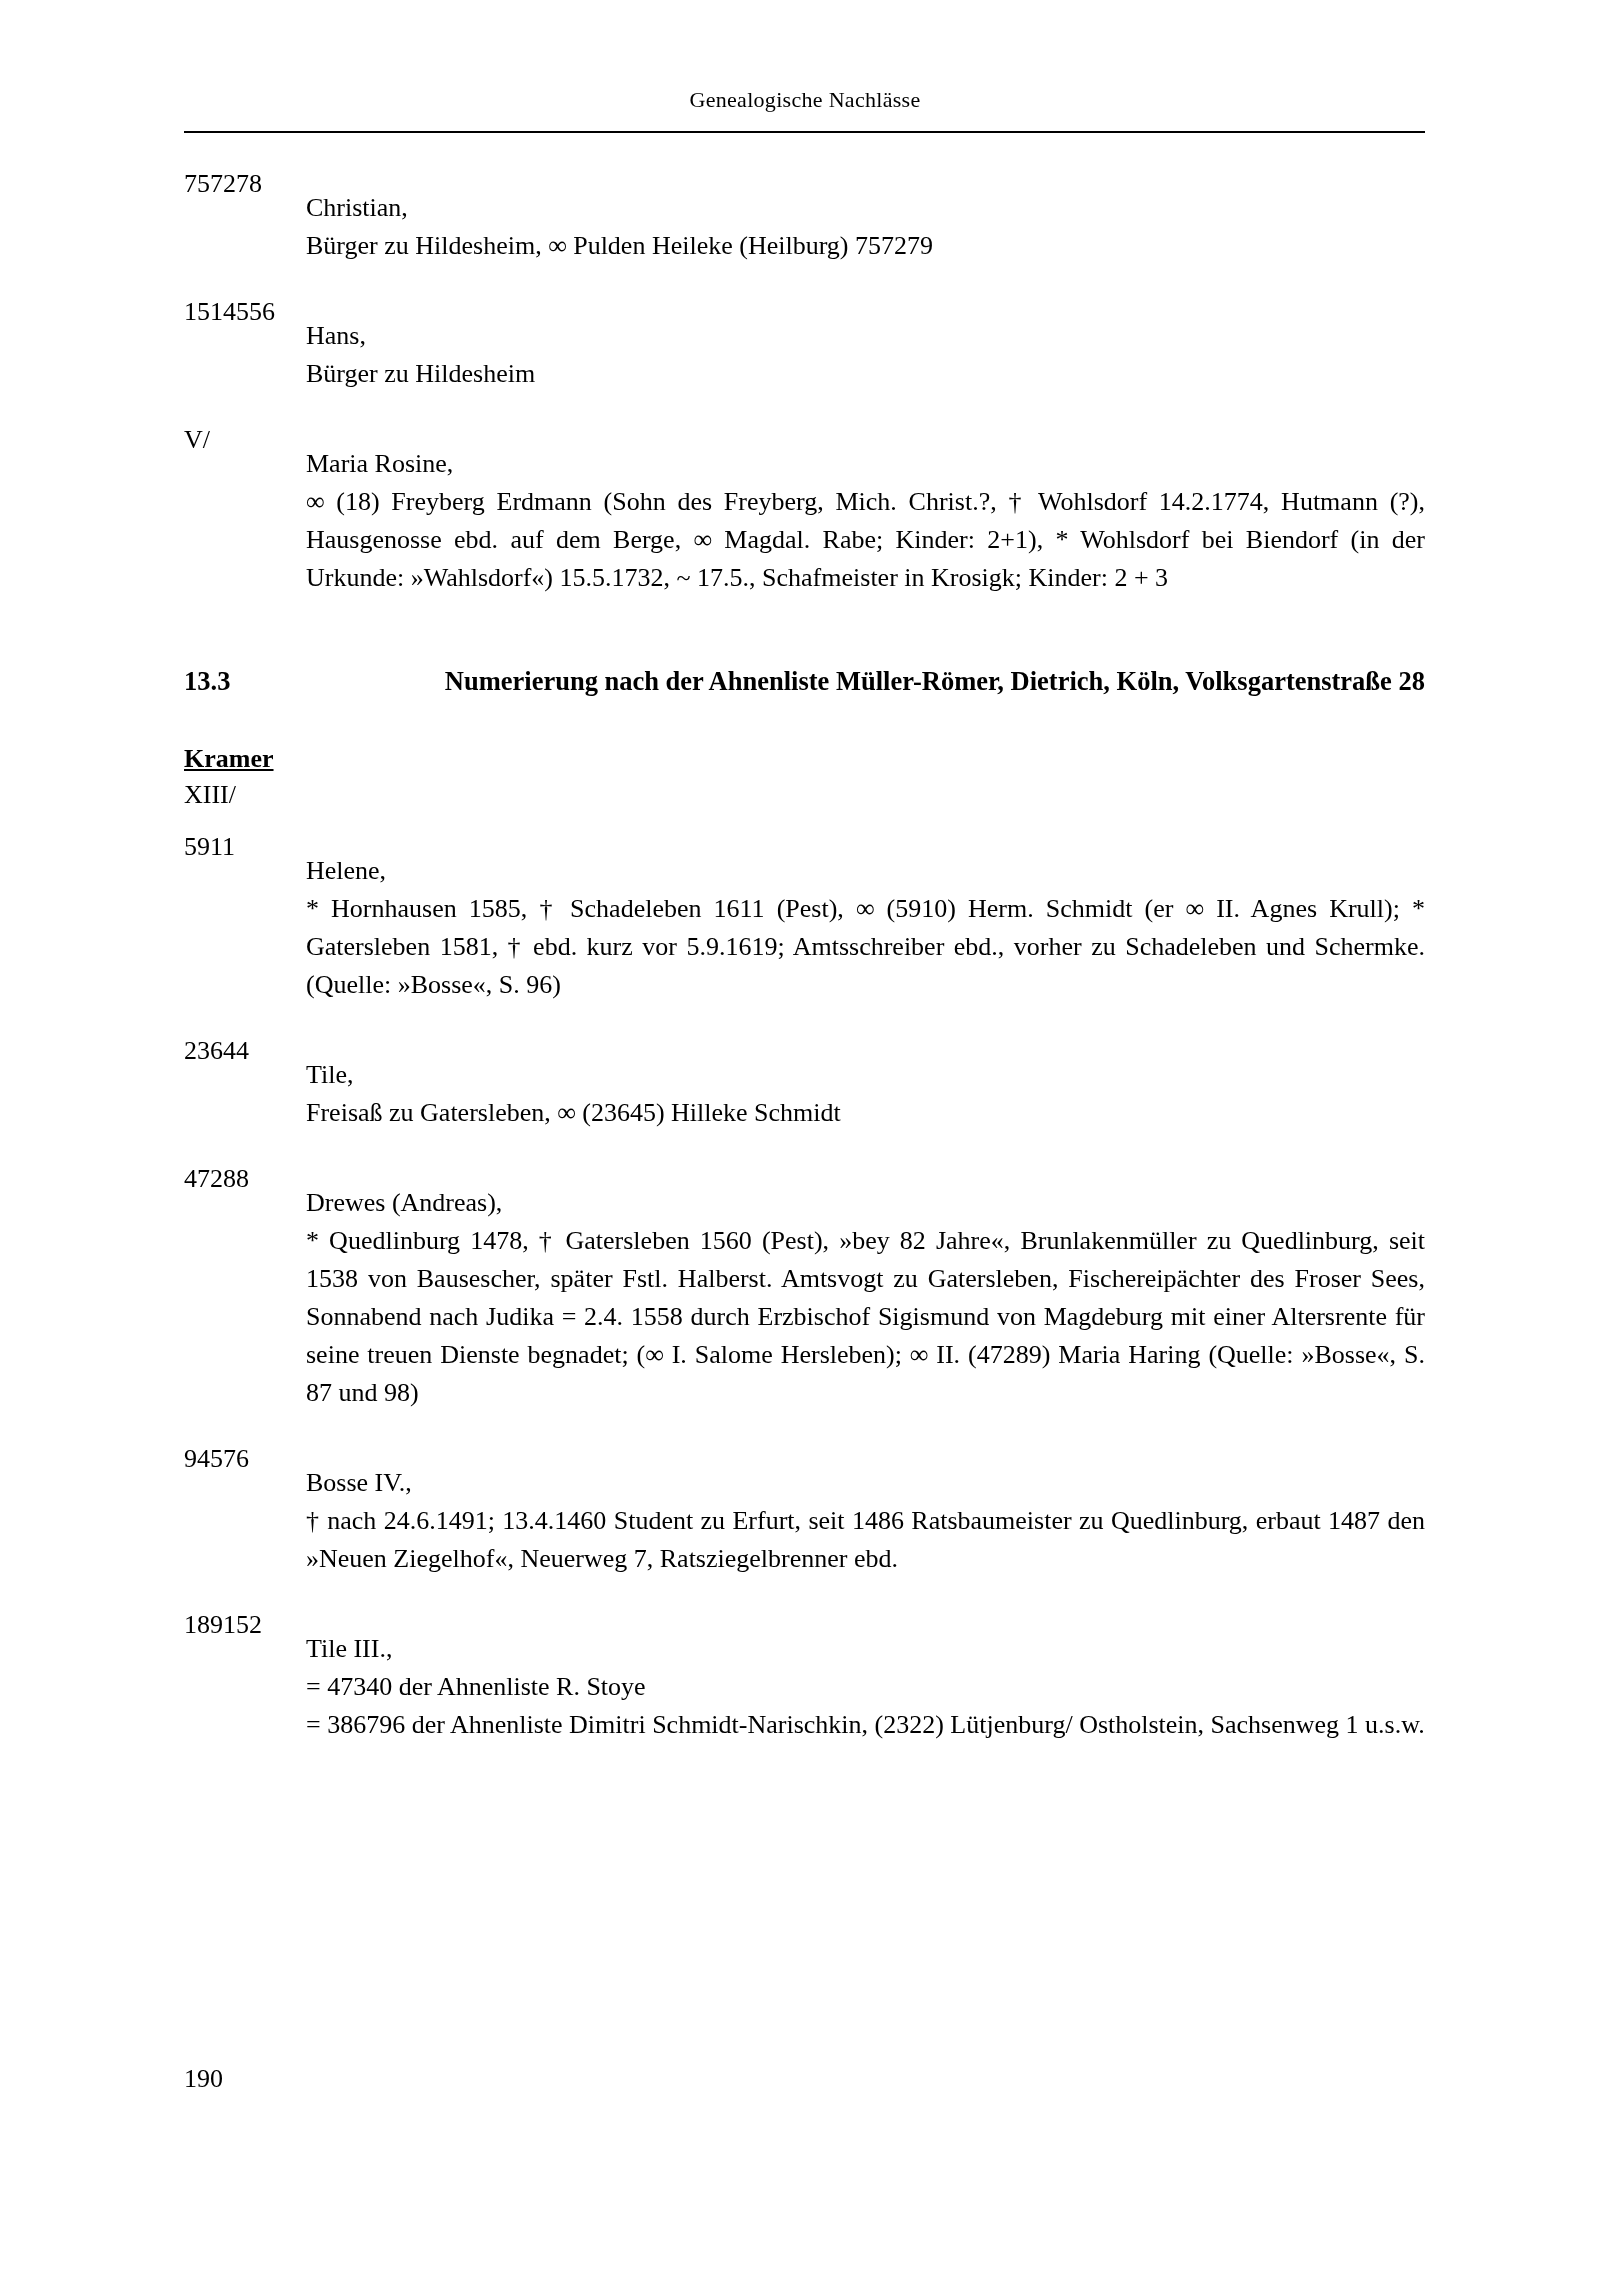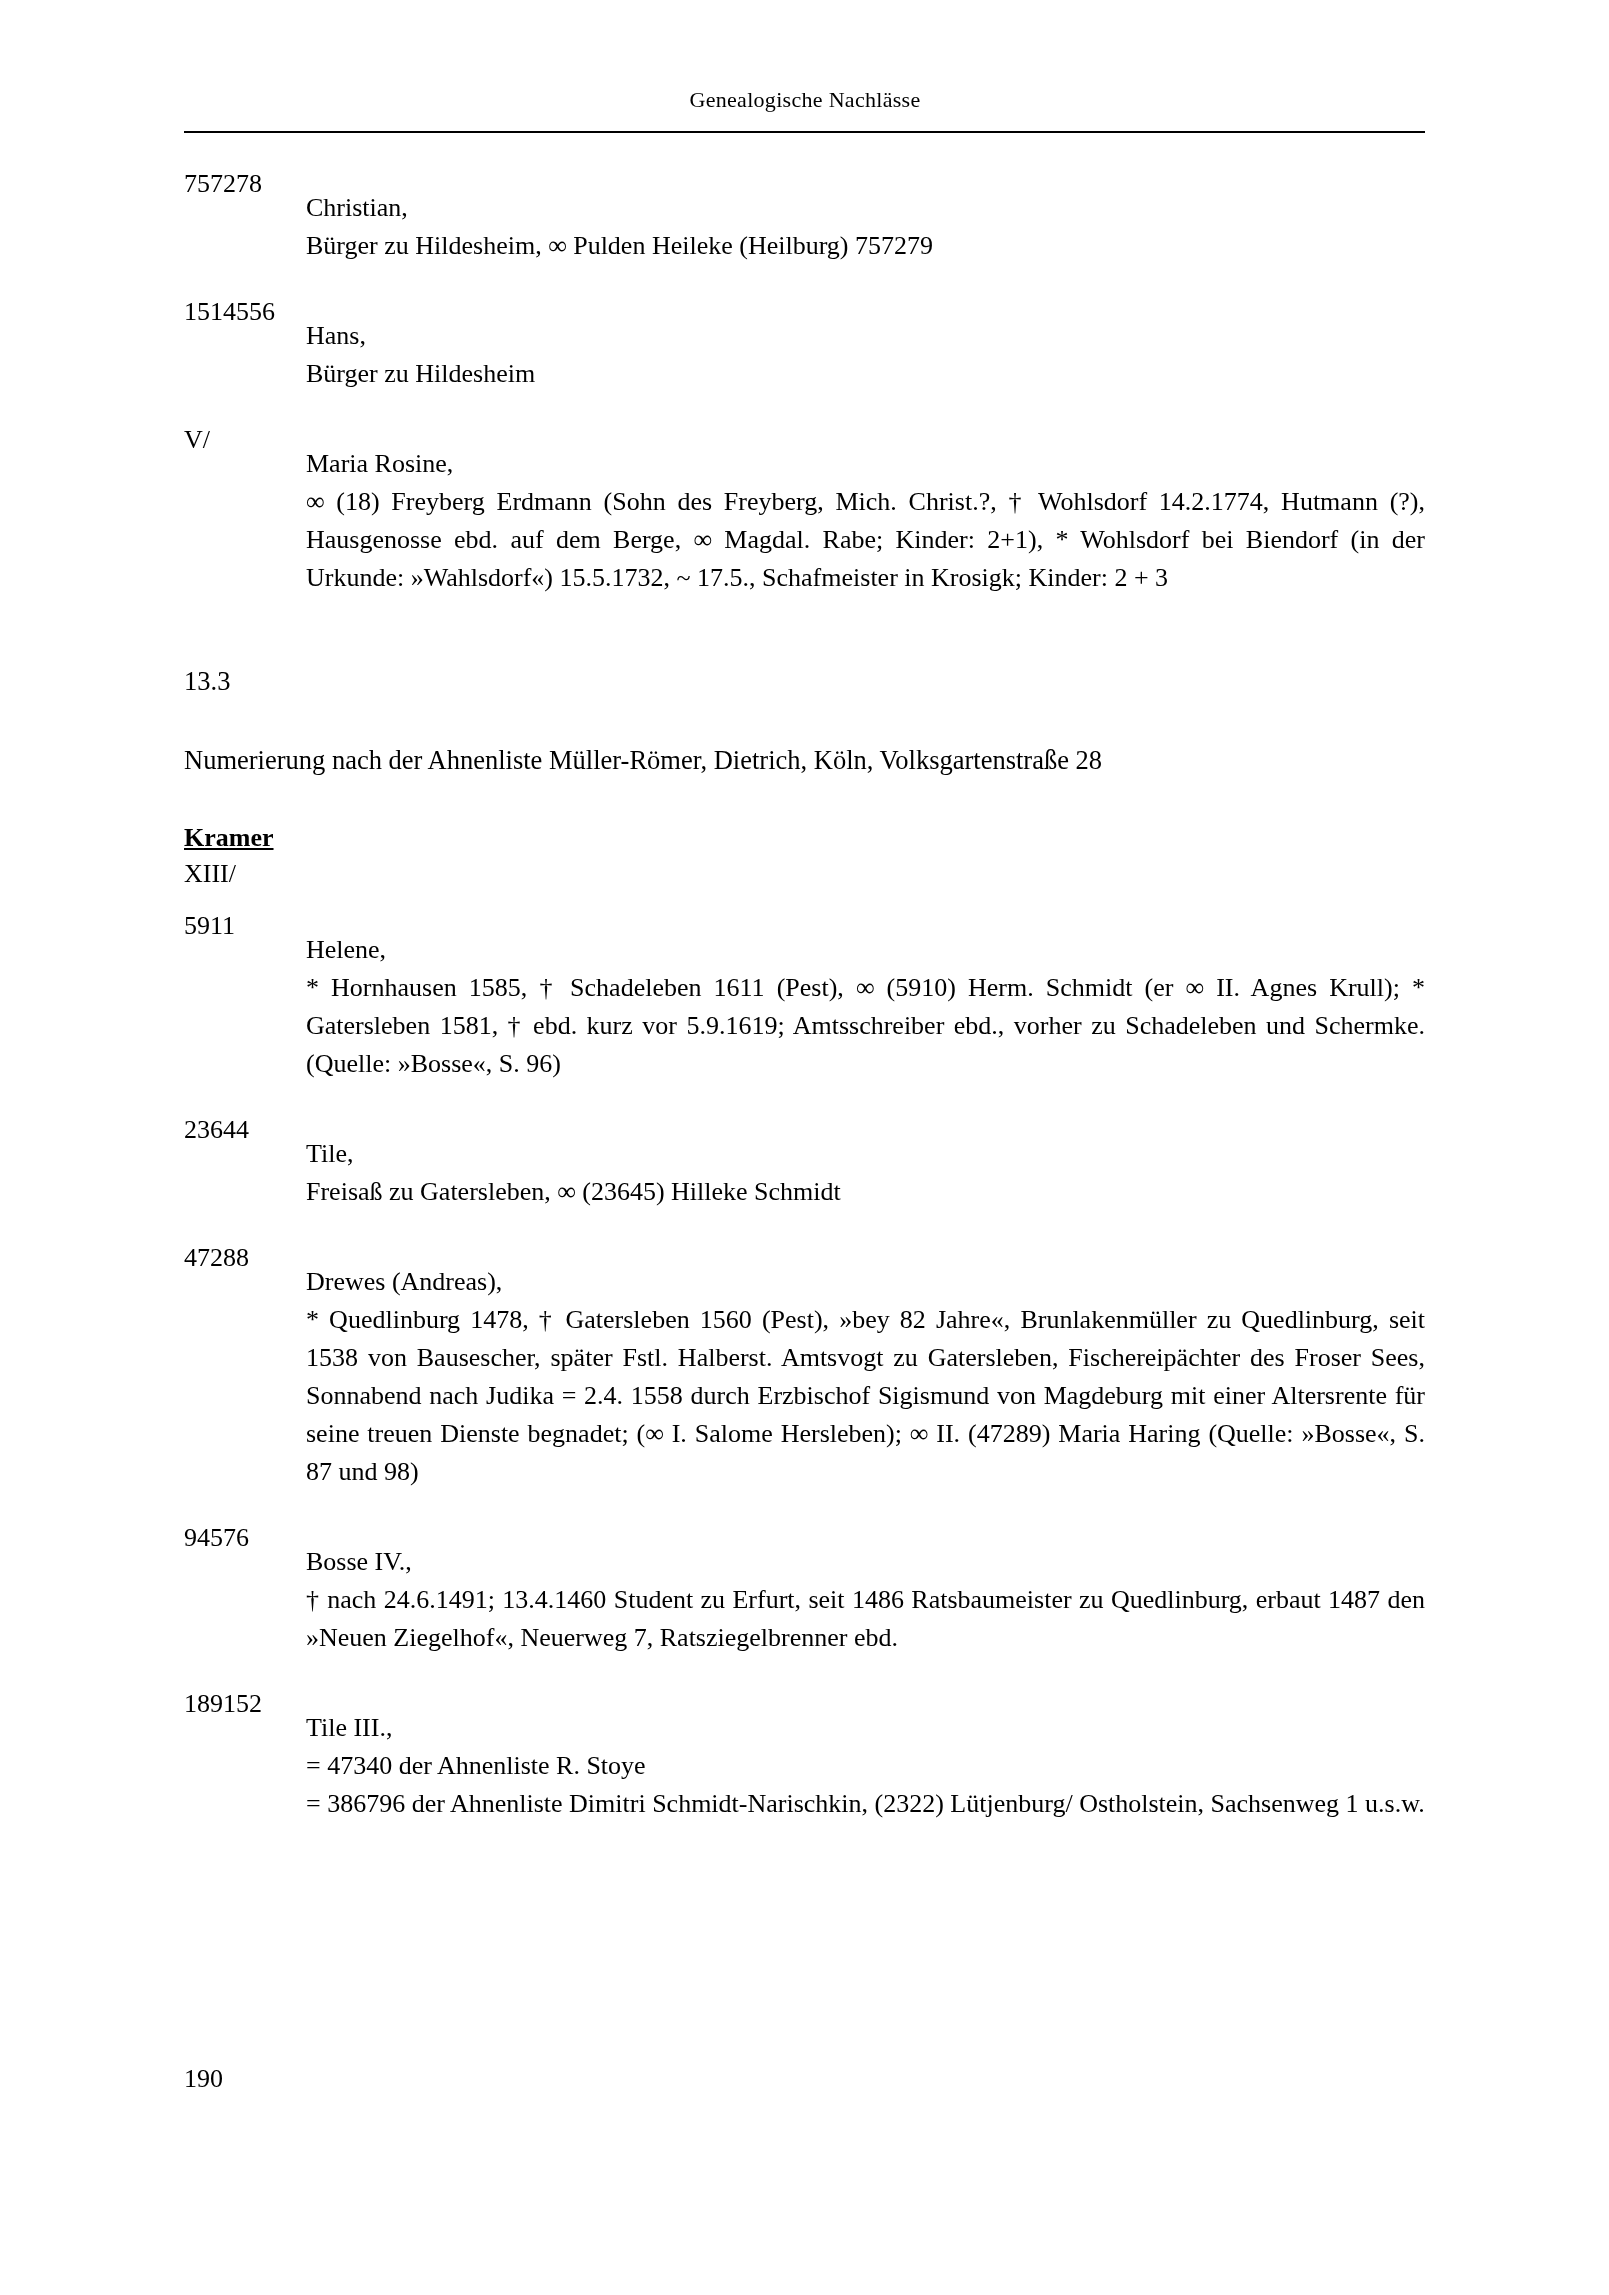--- a/index.html
+++ b/index.html
@@ -66,31 +66,31 @@
   }
   .entry .body .detail {
     display: block;
     text-align: justify;
     text-align-last: left;
   }
   .section-heading {
     margin-top: 65px;
     margin-bottom: 40px;
     display: flex;
-    font-weight: normal;
+    font-weight: bold;
     font-size: 26.5px;
     line-height: 39px;
-    flex-direction: column;
   }
   .section-heading .sec-num {
     flex: 0 0 79px;
     width: 79px;
   }
   .section-heading .sec-text {
     flex: 1 1 auto;
+    text-align: right;
   }
   .surname {
     font-weight: bold;
     font-size: 26px;
     line-height: 36px;
     margin-bottom: 0;
     text-decoration: underline;
   }
   .generation {
     font-size: 26px;

